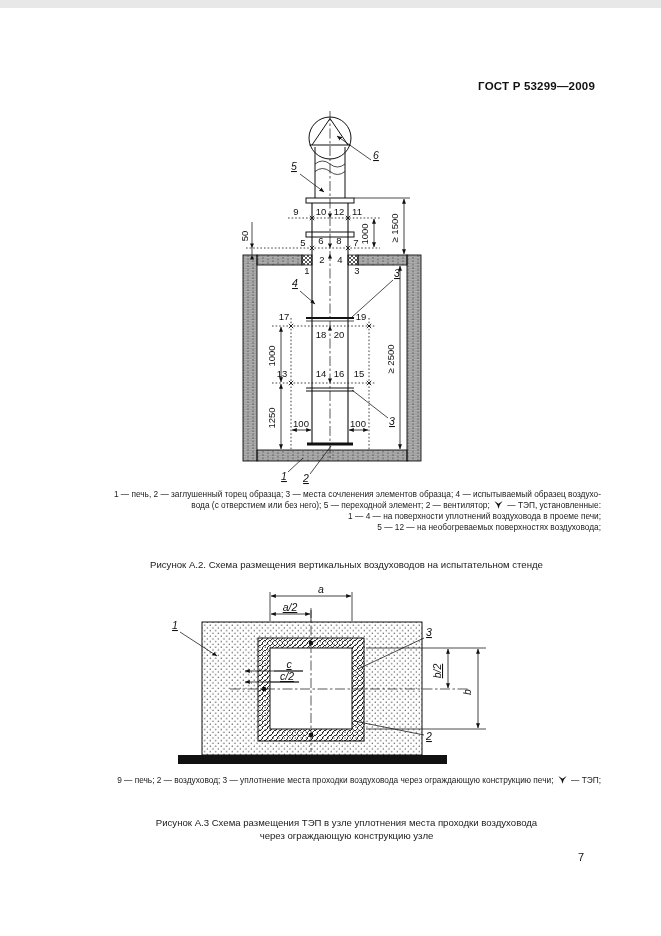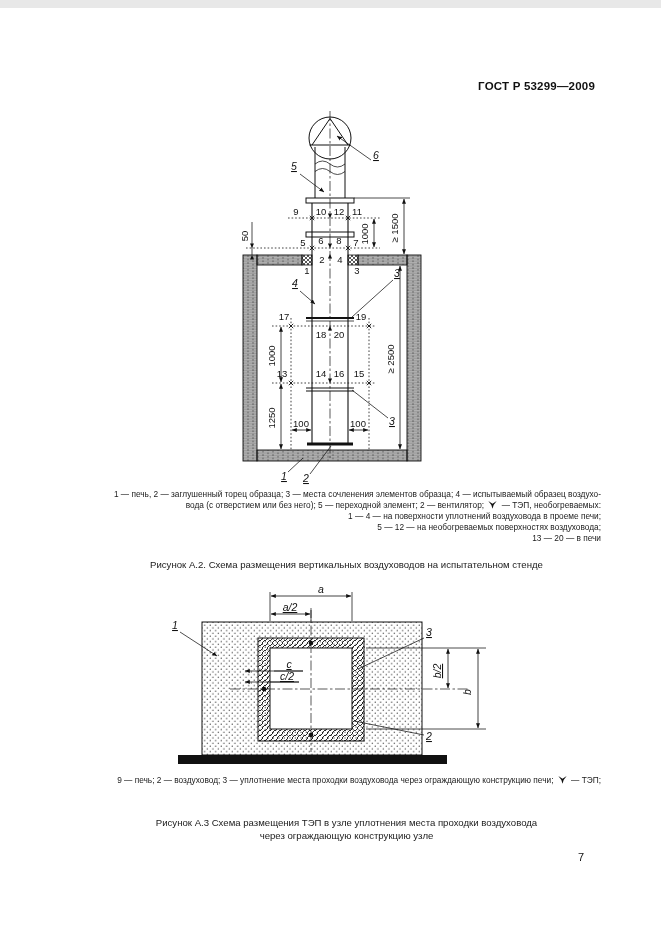--- a/index.html
+++ b/index.html
@@ -176,25 +176,24 @@
     <text class="dimt" x="358" y="419">100</text>
   </svg>
 
   <div class="legend legend-a2">
     <div>1 — печь, 2 — заглушенный торец образца; 3 — места сочленения элементов образца; 4 — испытываемый образец воздухо-</div>
     <div>
       <span>вода (с отверстием или без него); 5 — переходной элемент; 2 — вентилятор;</span>
       <svg class="tep" viewBox="0 0 10 9" width="9" height="8">
           <path d="M0.3,0 L5,3.2 L9.7,0 L6.3,4.6 L5,8.6 L3.7,4.6 Z" fill="#111"></path>
         </svg>
-      <span>— ТЭП, необогреваемых:</span>
+      <span>— ТЭП, установленные:</span>
     </div>
     <div>1 — 4 — на поверхности уплотнений воздуховода в проеме печи;</div>
     <div>5 — 12 — на необогреваемых поверхностях воздуховода;</div>
-    <div>13 — 20 — в печи</div>
   </div>
 
   <div class="fig-title title-a2">Рисунок А.2. Схема размещения вертикальных воздуховодов на испытательном стенде</div>
 
   <svg class="diagram" style="top:578px" width="661" height="190" viewBox="0 578 661 190" xmlns="http://www.w3.org/2000/svg">
     <defs>
       <pattern id="diag" width="5" height="5" patternUnits="userSpaceOnUse">
         <path d="M-1,4 L4,-1 M1,6 L6,1" stroke="#111" stroke-width="0.9" fill="none"></path>
       </pattern>
       <pattern id="stip" width="5.5" height="5.5" patternUnits="userSpaceOnUse">

